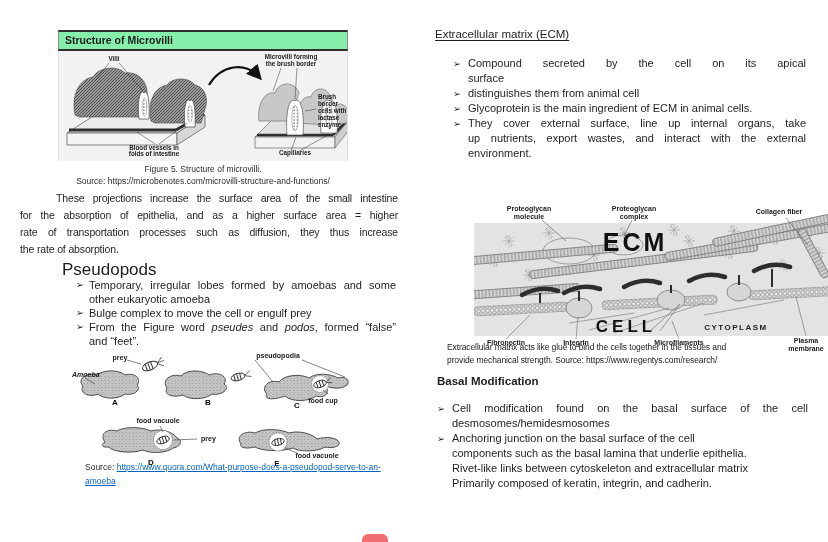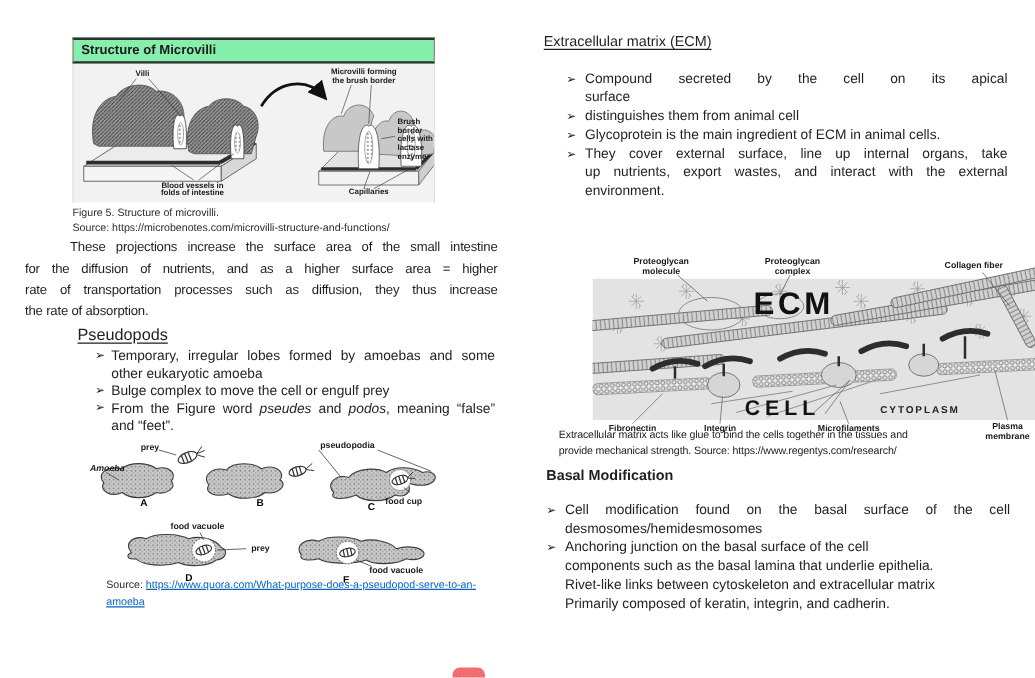--- a/index.html
+++ b/index.html
@@ -5,26 +5,26 @@
   html,body{margin:0;padding:0;}
   body{width:828px;height:542px;background:#ffffff;position:relative;overflow:hidden;
        font-family:"Liberation Sans",sans-serif;color:#1f1f1f;}
   .abs{position:absolute;}
   
   #fig-microvilli{left:58px;top:30px;width:290px;}
   .fig1-header{box-sizing:border-box;width:290px;background:#86efac;border-top:2px solid #2f2f2f;
        border-bottom:2px solid #2f2f2f;border-left:1px solid #8a8a8a;border-right:1px solid #8a8a8a;
        font-size:10.5px;font-weight:bold;color:#1c1c1c;padding:2px 6px 3px 6px;}
   .fig1-body{background:#f2f2f2;border-left:1px solid #e0e0e0;border-right:1px solid #e0e0e0;}
-  .fig-caption{width:290px;font-size:8.5px;line-height:11.5px;color:#2b2b2b;margin-top:3px;}
+  .fig-caption{width:290px;text-align:center;font-size:8.5px;line-height:11.5px;color:#2b2b2b;margin-top:3px;}
   
   #intro{left:20px;top:190px;width:378px;font-size:10.5px;line-height:17px;letter-spacing:-0.15px;}
   #intro > div:first-child{text-indent:36px;}
   .jl .jline, .jline{text-align:justify;text-align-last:justify;}
-  #pseudopods-heading{left:62px;top:260px;font-size:13px;text-decoration:underline;text-underline-offset:2px;}
+  #pseudopods-heading{left:62px;top:260px;font-size:17px;text-underline-offset:2px;}
   #pseudopods-bullets{left:76px;top:278px;width:320px;font-size:11px;line-height:14px;}
   .bullet{display:flex;}
   .bmark{flex:0 0 13px;font-size:9.5px;color:#222;}
   .btext{flex:1 1 auto;}
   .it{font-style:italic;}
   #amoeba-source{left:85px;top:460px;width:312px;font-size:8.5px;line-height:14px;color:#2b2b2b;}
   .link{color:#0563c1;text-decoration:underline;cursor:pointer;}
   
   #ecm-heading{left:435px;top:28px;font-size:11.5px;text-decoration:underline;text-underline-offset:2px;}
   #ecm-bullets{left:453px;top:56px;width:353px;font-size:11px;line-height:15px;}
@@ -114,21 +114,21 @@
     </svg>
   </div>
   <div class="fig-caption">
     <div>Figure 5. Structure of microvilli.</div>
     <div>Source: https://microbenotes.com/microvilli-structure-and-functions/</div>
   </div>
 </div>
 
 <div class="abs jl" id="intro">
     <div class="jline">These projections increase the surface area of the small intestine</div>
-    <div class="jline">for the diffusion of nutrients, and as a higher surface area = higher</div>
+    <div class="jline">for the absorption of epithelia, and as a higher surface area = higher</div>
     <div class="jline">rate of transportation processes such as diffusion, they thus increase</div>
     <div>the rate of absorption.</div>
   </div>
 
 <div class="abs" id="pseudopods-heading">Pseudopods</div>
 
 <div class="abs" id="pseudopods-bullets">
   <div class="bullet">
     <span class="bmark">➢</span>
     <div class="btext jl">
@@ -136,21 +136,21 @@
         <div>other eukaryotic amoeba</div>
       </div>
   </div>
   <div class="bullet">
     <span class="bmark">➢</span>
     <div class="btext">Bulge complex to move the cell or engulf prey</div>
   </div>
   <div class="bullet">
     <span class="bmark">➢</span>
     <div class="btext">
-      <div class="jline"><span>From the Figure word </span><span class="it">pseudes</span><span> and </span><span class="it">podos</span><span>, meaning “false”</span></div>
+      <div class="jline"><span>From the Figure word </span><span class="it">pseudes</span><span> and </span><span class="it">podos</span><span>, formed “false”</span></div>
       <div>and “feet”.</div>
     </div>
   </div>
 </div>
 
 <div class="abs" style="left:55px;top:344px;">
   <svg width="345" height="122" viewBox="0 0 345 122">
     <defs>
       <pattern id="sp" width="3.5" height="3.5" patternUnits="userSpaceOnUse">
         <rect width="3.5" height="3.5" fill="#c9c9c9"></rect>

